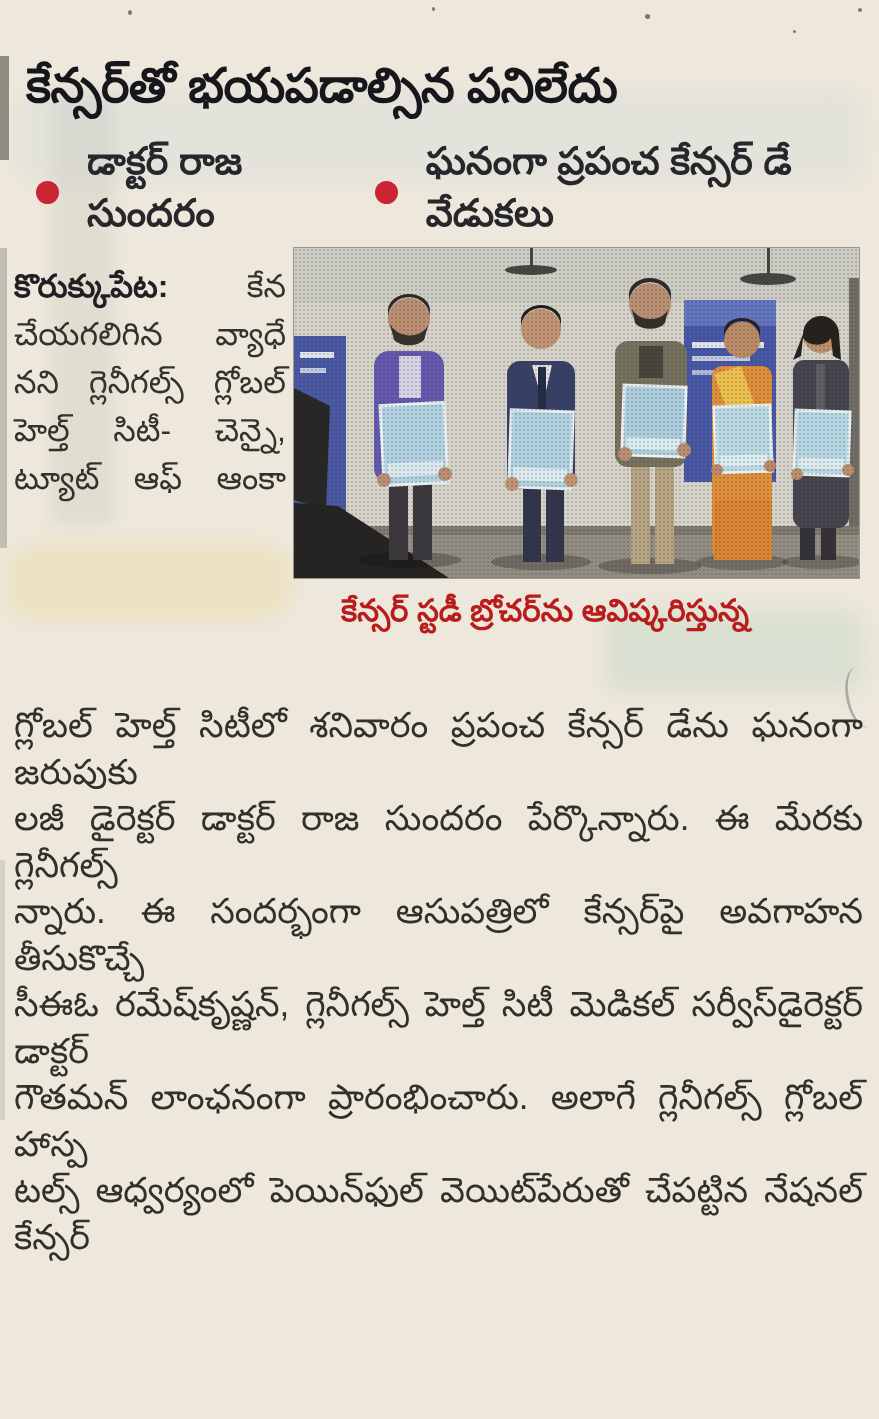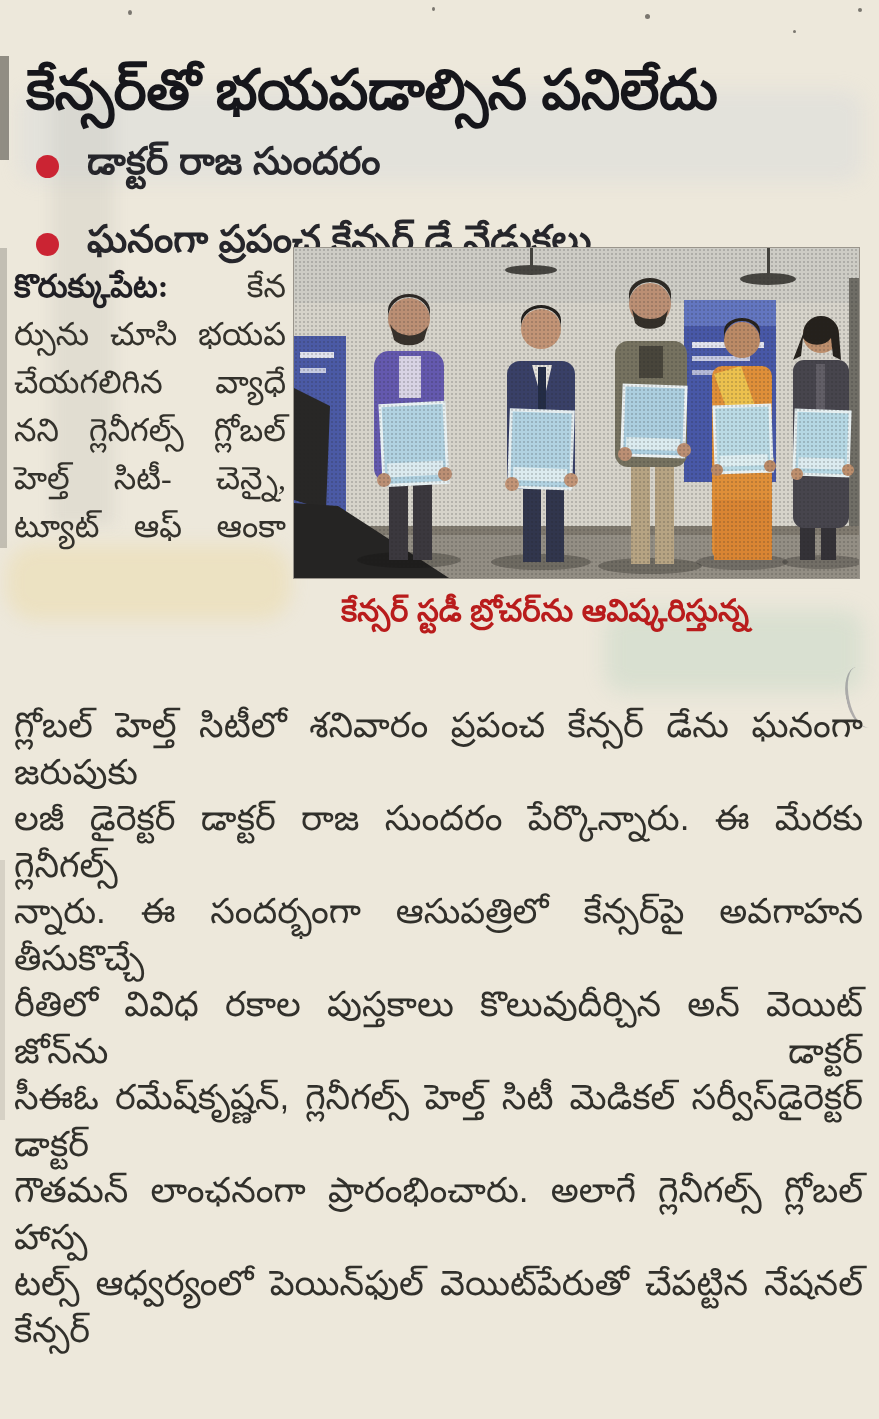--- a/index.html
+++ b/index.html
@@ -15,30 +15,30 @@
   .yellow-stain{left:6px;top:545px;width:285px;height:75px;background:rgba(236,206,120,.25);filter:blur(9px);border-radius:30px;}
   .green-band{left:605px;top:610px;width:258px;height:82px;background:rgba(172,204,184,.30);filter:blur(10px);border-radius:20px;}
   .edge-mark-1{left:0;top:56px;width:9px;height:104px;background:rgba(95,92,85,.65);}
   .edge-mark-2{left:0;top:248px;width:7px;height:300px;background:rgba(95,92,85,.30);}
   .edge-mark-3{left:0;top:860px;width:5px;height:260px;background:rgba(110,108,100,.18);}
   .speck{position:absolute;background:rgba(45,42,38,.6);border-radius:50%;}
   .pen-mark{left:846px;top:666px;width:30px;height:62px;border-left:3px solid rgba(100,100,112,.45);border-radius:50% 0 0 50%;transform:rotate(-12deg);}
 
   .headline{
     position:absolute;left:26px;top:58px;width:830px;
-    font-size:56px;font-weight:700;color:#16161b;letter-spacing:-.5px;line-height:1.15;
-  }
-  .bullets{position:absolute;left:36px;top:140px;display:flex;flex-direction:column;gap:26px;}
+    font-size:48px;font-weight:700;color:#16161b;letter-spacing:-.5px;line-height:1.15;
+  }
+  .bullets{position:absolute;left:36px;top:140px;display:flex;flex-direction:row;gap:26px;}
   .bullet-row{display:flex;align-items:center;gap:28px;}
   .bullet-dot{width:23px;height:23px;border-radius:50%;background:#cb2433;flex:0 0 auto;}
   .bullet-text{font-size:38px;font-weight:600;color:#26262b;}
 
   .leftcol{
     position:absolute;left:14px;top:262px;width:272px;
-    font-size:32px;color:#34322c;line-height:48px;font-family:Liberation Serif, serif;
+    font-size:32px;color:#34322c;line-height:48px;
   }
   .leftcol .jline{text-align:justify;text-align-last:justify;}
   .dateline-row{display:flex;justify-content:space-between;}
   .dateline{font-weight:700;color:#201f24;}
 
   .photo{
     position:absolute;left:293px;top:247px;width:565px;height:330px;
     border:1px solid #9a958c;background:#d6d4cb;
   }
   .photo svg{display:block;width:100%;height:100%;}
@@ -87,21 +87,20 @@
     <span class="bullet-dot"></span>
     <span class="bullet-text">ఘనంగా ప్రపంచ కేన్సర్ డే వేడుకలు</span>
   </div>
 </div>
 
 <div class="leftcol">
   <div class="dateline-row">
     <span class="dateline">కొరుక్కుపేట:</span>
     <span>కేన</span>
   </div>
-  <div class="jline">ర్సును చూసి భయప</div>
   <div class="jline">చేయగలిగిన వ్యాధే</div>
   <div class="jline">నని గ్లెనీగల్స్ గ్లోబల్</div>
   <div class="jline">హెల్త్ సిటీ- చెన్నై,</div>
   <div class="jline">ట్యూట్ ఆఫ్ ఆంకా</div>
 </div>
 
 <div class="photo">
   <svg viewBox="0 0 565 330" preserveAspectRatio="none">
 
     <rect x="0" y="0" width="565" height="330" fill="#d6d4cb"></rect>
@@ -222,18 +221,17 @@
 </div>
 
 <div class="caption">
   <div>కేన్సర్ స్టడీ బ్రోచర్‌ను ఆవిష్కరిస్తున్న</div>
 </div>
 
 <div class="bodytext">
   <div class="jline">గ్లోబల్ హెల్త్ సిటీలో శనివారం ప్రపంచ కేన్సర్ డేను ఘనంగా జరుపుకు</div>
   <div class="jline">లజీ డైరెక్టర్ డాక్టర్ రాజ సుందరం పేర్కొన్నారు. ఈ మేరకు గ్లెనీగల్స్</div>
   <div class="jline">న్నారు. ఈ సందర్భంగా ఆసుపత్రిలో కేన్సర్‌పై అవగాహన తీసుకొచ్చే</div>
-  <div class="jline">రీతిలో వివిధ రకాల పుస్తకాలు కొలువుదీర్చిన అన్ వెయిట్ జోన్‌ను డాక్టర్</div>
   <div class="jline">సీఈఓ రమేష్‌కృష్ణన్, గ్లెనీగల్స్ హెల్త్ సిటీ మెడికల్ సర్వీస్‌డైరెక్టర్ డాక్టర్</div>
   <div class="jline">గౌతమన్ లాంఛనంగా ప్రారంభించారు. అలాగే గ్లెనీగల్స్ గ్లోబల్ హాస్ప</div>
   <div class="jline">టల్స్ ఆధ్వర్యంలో పెయిన్‌ఫుల్ వెయిట్‌పేరుతో చేపట్టిన నేషనల్ కేన్సర్</div>
 
 </div>
 
 </body></html>

